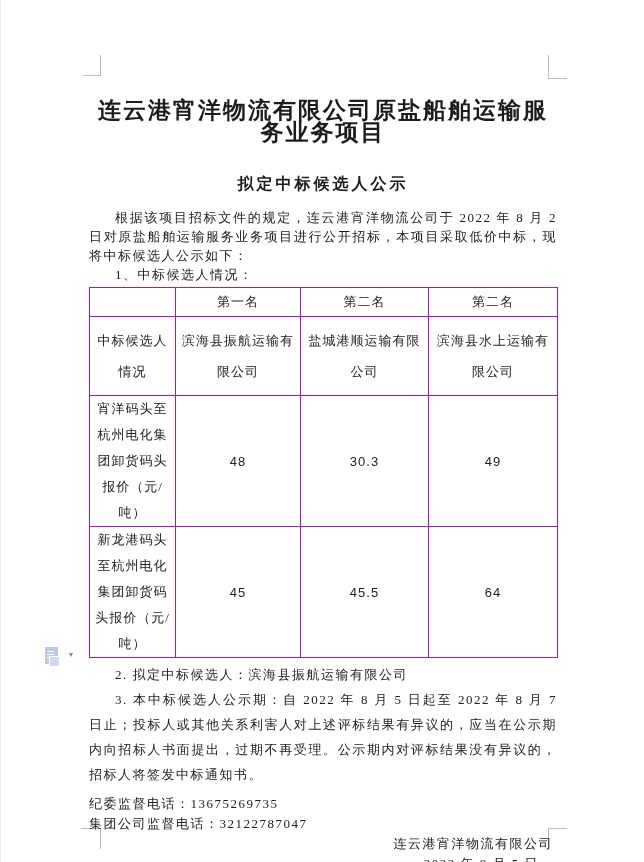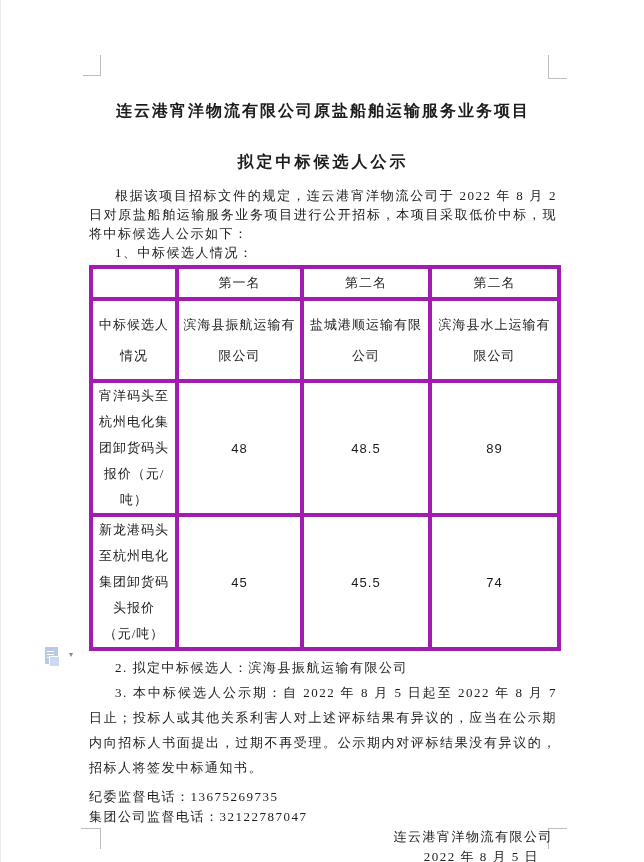--- a/index.html
+++ b/index.html
@@ -42,31 +42,31 @@
     background: #ccd9ee; border: 1px solid #ffffff;
   }
   .paste-arrow { margin-left: 11px; margin-top: 4px; font-size: 8px; line-height: 8px; color: #8a8a8a;
                  font-family: "DejaVu Sans", sans-serif; }
 
   
   .content {
     position: absolute; left: 88px; top: 95px; width: 468px;
     font-size: 13px; letter-spacing: 1.5px;
   }
-  .title1 { margin: 5px 0 0; font-size: 16px; font-weight: bold; text-align: center; letter-spacing: 2px; line-height: 22px; }
+  .title1 { margin: 5px 0 0; font-size: 23px; font-weight: bold; text-align: center; letter-spacing: 2px; line-height: 22px; }
   .title2 { margin: 30px 0 0; font-size: 16px; font-weight: bold; text-align: center; letter-spacing: 3px; line-height: 20px; }
   .para   { margin: 0; }
   .indent { text-indent: 2em; }
   .justify { text-align: justify; }
   .intro  { margin-top: 14px; line-height: 19px; }
   .item1  { line-height: 19px; }
 
   table.bid-table { border-collapse: collapse; table-layout: fixed; width: 100%; margin-top: 3px; }
   table.bid-table td {
-    border: 4px solid #a21caf;
+    border: 1px solid #a21caf;
     text-align: center; vertical-align: middle;
     font-size: 13px; letter-spacing: 1px;
     padding: 0 4px; overflow: hidden;
   }
   tr.header-row td { height: 28px; }
   tr.name-row td   { height: 78px; line-height: 31px; }
   tr.price-row-a td { height: 126px; }
   tr.price-row-b td { height: 120px; }
   td.rowlabel { line-height: 26px; padding: 0 2px; }
   td.num { font-family: "Liberation Sans", sans-serif; letter-spacing: 0.5px; }
@@ -117,28 +117,28 @@
         </tr>
         <tr class="name-row">
           <td class="rowlabel">中标候选人情况</td>
           <td>滨海县振航运输有限公司</td>
           <td>盐城港顺运输有限公司</td>
           <td>滨海县水上运输有限公司</td>
         </tr>
         <tr class="price-row-a">
           <td class="rowlabel">宵洋码头至杭州电化集团卸货码头报价（元/吨）</td>
           <td class="num">48</td>
-          <td class="num">48.5</td>
-          <td class="num">89</td>
+          <td class="num">30.3</td>
+          <td class="num">49</td>
         </tr>
         <tr class="price-row-b">
           <td class="rowlabel">新龙港码头至杭州电化集团卸货码头报价（元/吨）</td>
           <td class="num">45</td>
           <td class="num">45.5</td>
-          <td class="num">74</td>
+          <td class="num">64</td>
         </tr>
       </tbody>
     </table>
 
     <p class="para indent item2">2. 拟定中标候选人：滨海县振航运输有限公司</p>
     <p class="para indent justify item3">3. 本中标候选人公示期：自 2022 年 8 月 5 日起至 2022 年 8 月 7 日止；投标人或其他关系利害人对上述评标结果有异议的，应当在公示期内向招标人书面提出，过期不再受理。公示期内对评标结果没有异议的，招标人将签发中标通知书。</p>
 
     <p class="para phone phone-first">纪委监督电话：13675269735</p>
     <p class="para phone">集团公司监督电话：32122787047</p>
 

